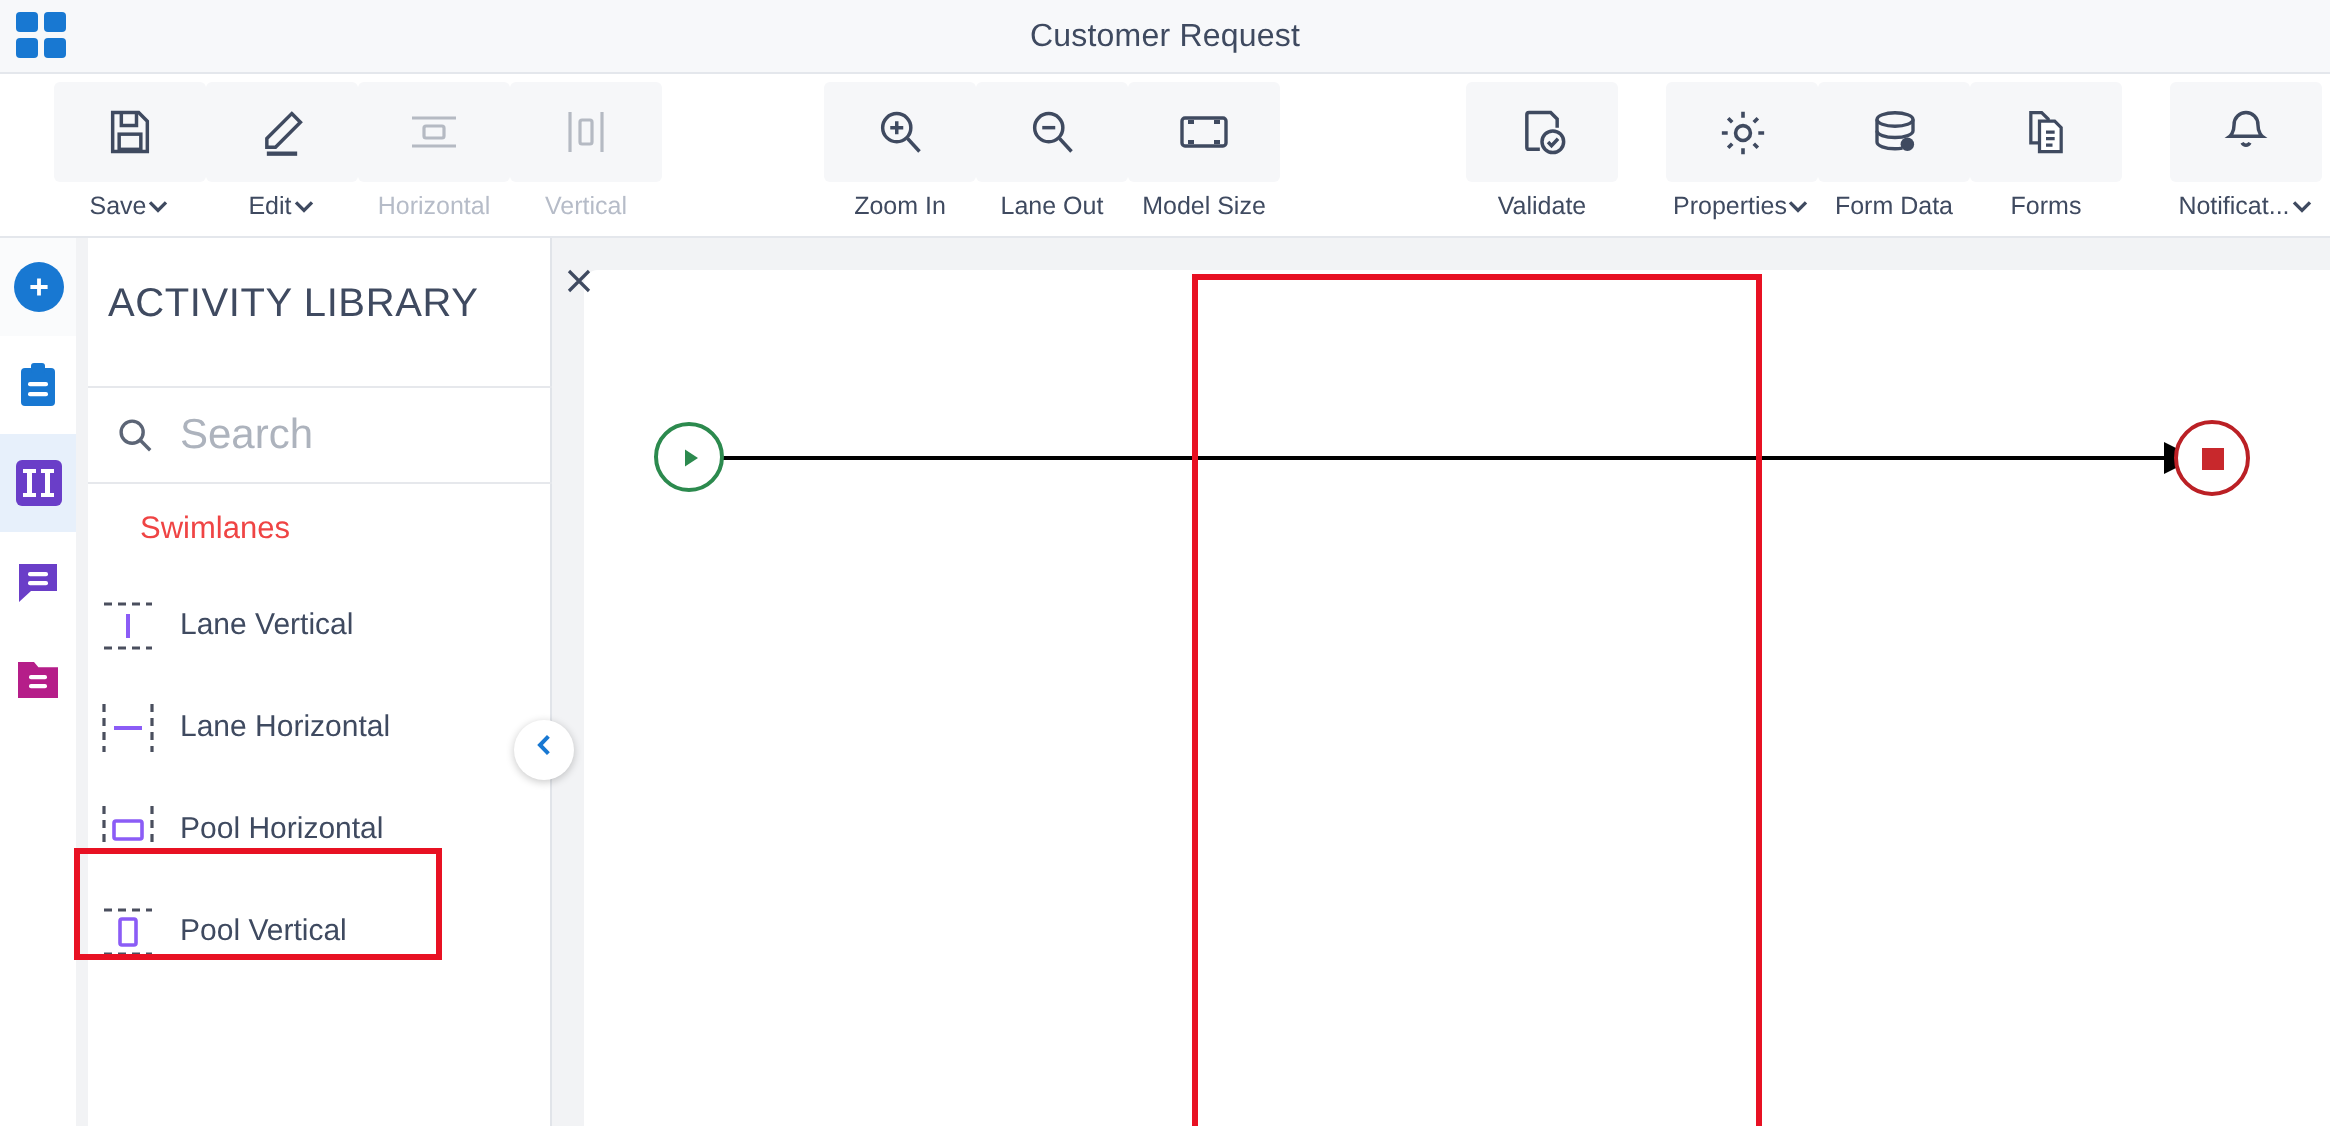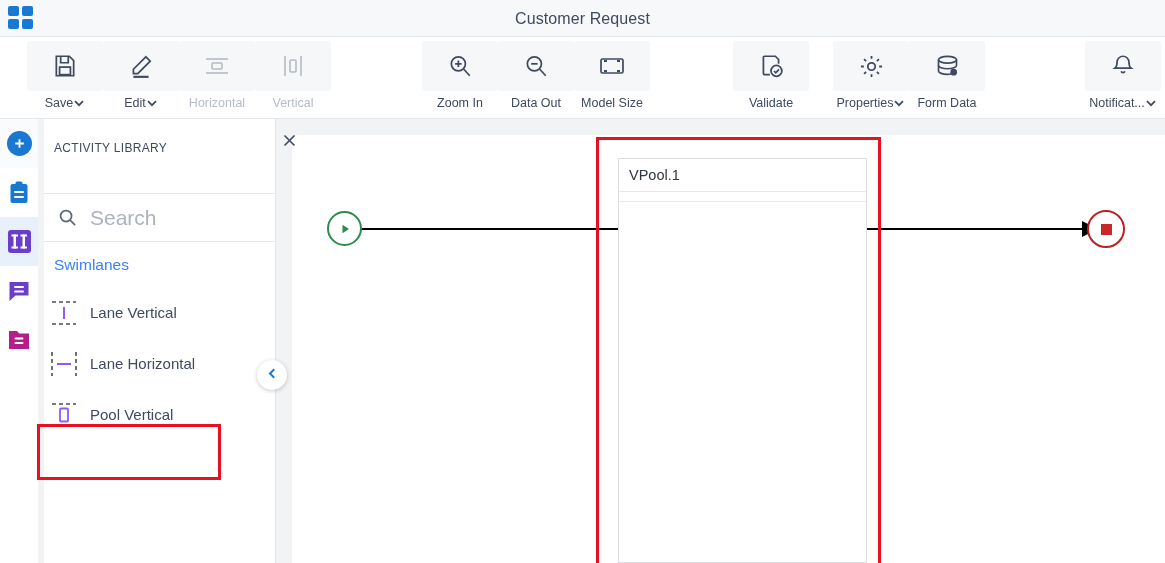--- a/index.html
+++ b/index.html
@@ -83,38 +83,38 @@
   .panel {
     position: absolute; left: 38px; top: 119px; width: 238px; height: 444px;
     background: #ffffff; border-right: 1px solid #e1e4e9;
     box-sizing: border-box;
   }
   .panel-strip {
     position:absolute; left:0; top:0; width:6px; height:444px; background:#f2f3f5;
   }
   .panel-title {
     position: absolute; left: 16px; top: 22px;
-    font-size: 12px; color: #3f4a60; letter-spacing: .3px;
+    font-size: 20px; color: #3f4a60; letter-spacing: .3px;
   }
   .panel-divider { position:absolute; left:6px; width:232px; height:1px; background:#e6e8ec; }
   .search-row {
     position: absolute; left: 6px; top: 75px; width: 232px; height: 47px;
     display:flex; align-items:center;
   }
   .search-input {
     border: none; outline: none; background: transparent;
     font-family: "Liberation Sans", sans-serif; font-size: 21px;
     color: #3f4a60; width: 150px; padding: 0;
   }
   .search-input::placeholder { color: #adb3bd; }
   .sec-header {
     position: absolute; left: 0; top: 123px; width: 238px; height: 45px;
     display:flex; align-items:center;
   }
-  .sec-title { position:absolute; left:16px; font-size:15.5px; color:#3b82f6; }
+  .sec-title { position:absolute; left:32px; font-size:15.5px; color:#ef4444; }
   .sec-close { position:absolute; left:243px; top:13px; cursor:pointer; }
 
   .lib-list { position: absolute; left: 0; top: 168px; width: 238px; }
   .lib-item {
     height: 51px; display: flex; align-items: center;
     cursor: pointer; box-sizing: border-box;
   }
   .lib-ico { width: 52px; display:flex; align-items:center; justify-content:center; }
   .lib-label { font-size: 15px; color: #3f4a60; }
 
@@ -255,21 +255,21 @@
             <rect x="9" y="7" width="6" height="12" rx="1"></rect>
             <path d="M20 3v20"></path>
         </svg>
       </div>
       <div class="tb-label">
         <span>Vertical</span>
       </div>
     </div>
   </div>
 
-  <div class="tb-group" style="left:422px;align-items:flex-end;">
+  <div class="tb-group" style="left:412px;align-items:flex-end;">
 
     <div class="tb-btn">
       <div class="tb-ico-wrap">
         <svg width="26" height="26" viewBox="0 0 24 24" fill="none" stroke="#3f4a60" stroke-width="1.6">
           <circle cx="10.5" cy="10" r="6.5"></circle>
             <path d="M15.5 15 21 21"></path>
             <path d="M10.5 7v6M7.5 10h6"></path>
         </svg>
       </div>
       <div class="tb-label">
@@ -279,21 +279,21 @@
 
     <div class="tb-btn">
       <div class="tb-ico-wrap">
         <svg width="26" height="26" viewBox="0 0 24 24" fill="none" stroke="#3f4a60" stroke-width="1.6">
           <circle cx="10.5" cy="10" r="6.5"></circle>
             <path d="M15.5 15 21 21"></path>
             <path d="M7.5 10h6"></path>
         </svg>
       </div>
       <div class="tb-label">
-        <span>Data Out</span>
+        <span>Lane Out</span>
       </div>
     </div>
 
 
     <div class="tb-btn">
       <div class="tb-ico-wrap">
         <svg width="30" height="24" viewBox="0 0 30 24" fill="none" stroke="#3f4a60" stroke-width="1.7">
           <rect x="4" y="5" width="22" height="14" rx="1.5"></rect>
           <path d="M8 8v-1h2M22 8v-1h-2M8 16v1h2M22 16v1h-2" stroke-width="2"></path>
         </svg>
@@ -345,20 +345,32 @@
           <path d="M4 6v5c0 1.7 3.6 3 8 3s8-1.3 8-3V6"></path>
           <path d="M4 11v5c0 1.7 3.6 3 8 3 1.2 0 2.3-.1 3.3-.3"></path>
           <circle cx="17.5" cy="17" r="3" fill="#3f4a60" stroke="none"></circle>
         </svg>
       </div>
       <div class="tb-label">
         <span>Form Data</span>
       </div>
     </div>
 
+    <div class="tb-btn">
+      <div class="tb-ico-wrap">
+        <svg width="26" height="26" viewBox="0 0 24 24" fill="none" stroke="#3f4a60" stroke-width="1.5">
+          <path d="M5 3h5l3 3v11H5z"></path>
+          <path d="M9 7h7l3 3v11H9z" fill="#ffffff"></path>
+          <path d="M12 12h4M12 15h4M12 18h3"></path>
+        </svg>
+      </div>
+      <div class="tb-label">
+        <span>Forms</span>
+      </div>
+    </div>
   </div>
 
   <div class="tb-group" style="left:1085px;justify-content:center;">
     <div class="tb-btn">
       <div class="tb-ico-wrap">
         <svg width="26" height="26" viewBox="0 0 24 24" fill="none" stroke="#3f4a60" stroke-width="1.6">
           <path d="M12 3a5.5 5.5 0 0 0-5.5 5.5c0 4-2 5.5-2 5.5h15s-2-1.5-2-5.5A5.5 5.5 0 0 0 12 3z"></path>
           <path d="M10.2 17a2 2 0 0 0 3.6 0"></path>
         </svg>
       </div>
@@ -380,24 +392,20 @@
 
   <div class="flow-line"></div>
   <div class="arrow-head"></div>
 
   <div class="ev-start">
     <svg width="14" height="14" viewBox="0 0 14 14">
         <polygon points="4.5,2.8 11,7 4.5,11.2" fill="#2c8a4e"></polygon>
       </svg>
   </div>
 
-  <div class="vpool">
-    <div class="vpool-header">VPool.1</div>
-    <div class="vpool-band"></div>
-  </div>
 
   <div class="ev-end">
     <div class="end-square"></div>
   </div>
 </div>
 
 <div class="redbox-canvas"></div>
 
 <div class="rail">
 
@@ -488,20 +496,29 @@
     <div class="lib-item">
       <span class="lib-ico">
         <svg width="32" height="30" viewBox="0 0 32 30" fill="none">
           <path d="M4 3v24M28 3v24" stroke="#4a4f5e" stroke-width="1.6" stroke-dasharray="4 3"></path>
           <path d="M9 15h14" stroke="#8b5cf6" stroke-width="2"></path>
         </svg>
       </span>
       <span class="lib-label">Lane Horizontal</span>
     </div>
 
+    <div class="lib-item">
+      <span class="lib-ico">
+        <svg width="32" height="30" viewBox="0 0 32 30" fill="none">
+          <path d="M4 3v24M28 3v24" stroke="#4a4f5e" stroke-width="1.6" stroke-dasharray="4 3"></path>
+          <rect x="9" y="10.5" width="14" height="9" rx="1" stroke="#8b5cf6" stroke-width="1.8"></rect>
+        </svg>
+      </span>
+      <span class="lib-label">Pool Horizontal</span>
+    </div>
 
     <div class="lib-item">
       <span class="lib-ico">
         <svg width="32" height="30" viewBox="0 0 32 30" fill="none">
           <path d="M4 4h24M4 26h24" stroke="#4a4f5e" stroke-width="1.6" stroke-dasharray="4 3"></path>
           <rect x="12" y="8.5" width="8" height="13" rx="1" stroke="#8b5cf6" stroke-width="1.8"></rect>
         </svg>
       </span>
       <span class="lib-label">Pool Vertical</span>
     </div>

